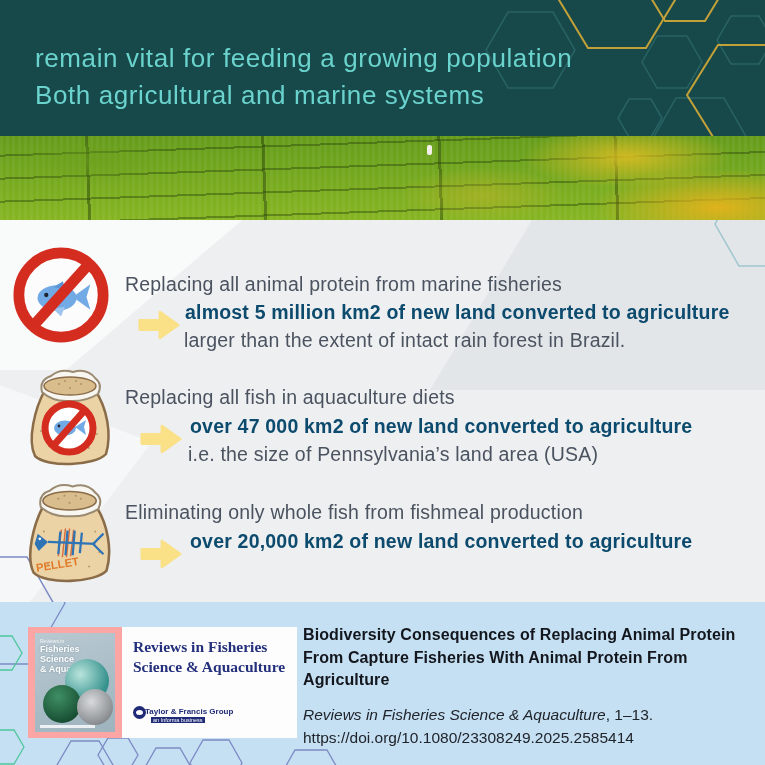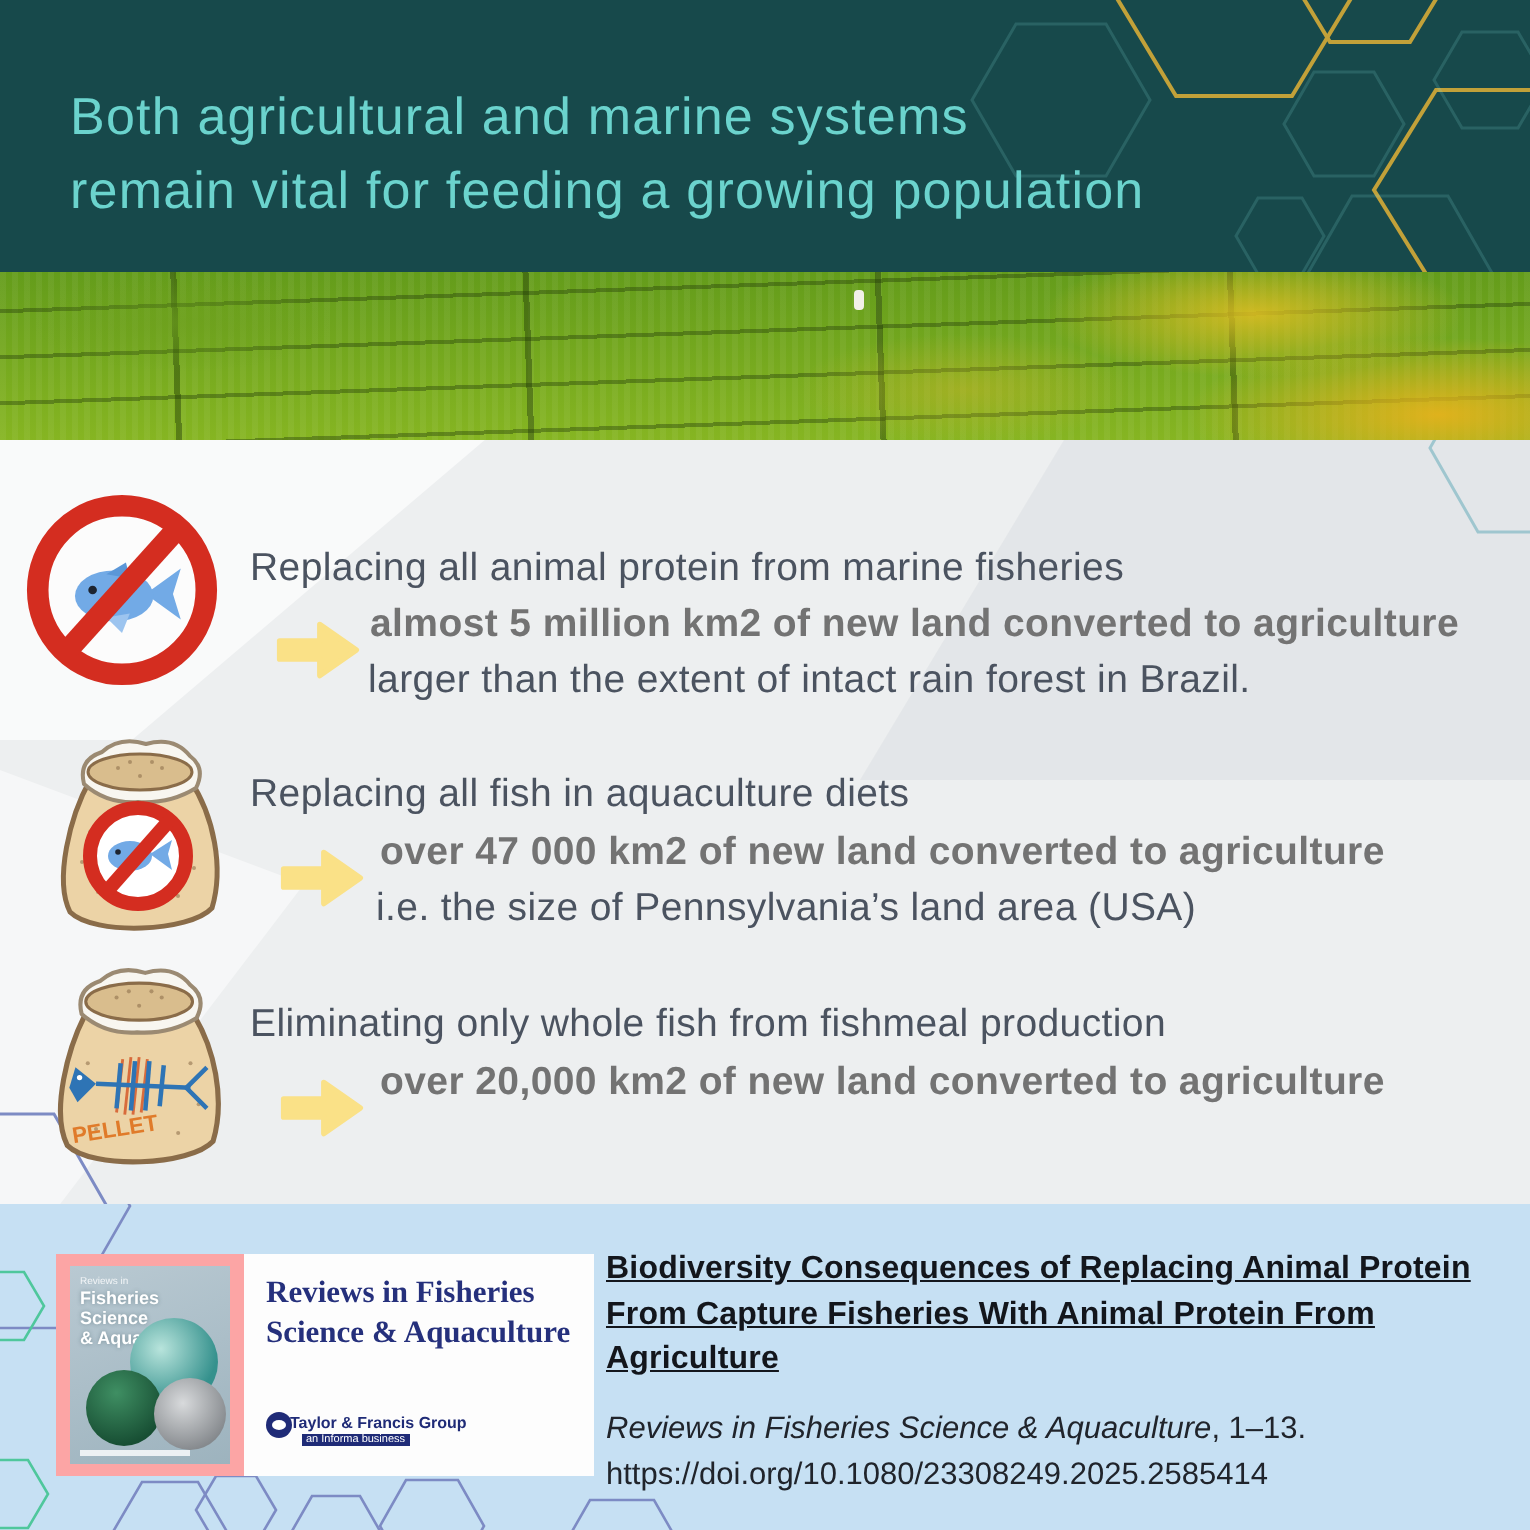--- a/index.html
+++ b/index.html
@@ -27,21 +27,21 @@
 
   
   .facts{position:absolute;left:0;top:220px;width:765px;height:382px;background:#edeff0;overflow:hidden;}
   .streak{position:absolute;}
   .streak-a{left:-60px;top:0;width:420px;height:150px;background:rgba(255,255,255,.65);clip-path:polygon(0 0,72% 0,30% 100%,0 100%);}
   .streak-b{left:430px;top:0;width:340px;height:170px;background:rgba(215,219,224,.45);clip-path:polygon(30% 0,100% 0,100% 100%,0 100%);}
   .streak-c{left:-40px;top:150px;width:320px;height:240px;background:rgba(255,255,255,.5);clip-path:polygon(0 0,60% 30%,20% 100%,0 100%);}
   .mid-svg{position:absolute;left:0;top:0;}
 
   .fact-line{position:absolute;font-size:19.5px;color:#4b5360;letter-spacing:.2px;white-space:nowrap;margin-top:14px;}
-  .fact-line.bold{font-weight:700;color:#737373;}
+  .fact-line.bold{font-weight:700;color:#0c4a6e;}
   .fact-icon{position:absolute;}
   .arrow{position:absolute;}
 
   
   .footer{position:absolute;left:0;top:602px;width:765px;height:163px;background:#c6e0f3;overflow:hidden;}
   .footer-svg{position:absolute;left:0;top:0;}
   .cover{position:absolute;left:28px;top:25px;width:94px;height:111px;background:#fca5a5;}
   .cover-inner{position:absolute;left:7px;top:6px;width:80px;height:99px;background:linear-gradient(160deg,#b9c9d2,#9db3be);overflow:hidden;}
   .cover-series{position:absolute;left:5px;top:5px;font-size:5px;color:#f2f5f7;}
   .cover-title{position:absolute;left:5px;top:11px;font-size:9px;line-height:10px;font-weight:700;color:#ffffff;text-shadow:0 0 2px rgba(40,70,80,.4);}
@@ -53,21 +53,21 @@
 
   .journal-panel{position:absolute;left:122px;top:25px;width:155px;height:111px;background:#fdfdfd;padding-left:20px;}
   .journal-title{position:absolute;left:11px;top:10px;font-family:"Liberation Serif", serif;font-size:15.5px;line-height:20px;font-weight:700;color:#25307c;}
   .tf-logo{position:absolute;left:11px;bottom:13px;}
   .tf-circle{position:absolute;left:0;top:1px;width:13px;height:13px;border-radius:50%;background:#1f2b77;}
   .tf-circle::after{content:"";position:absolute;left:3px;top:4px;width:7px;height:5px;border-radius:50%;background:#ffffff;}
   .tf-name{position:absolute;left:12px;top:2px;font-size:8px;color:#1f2b77;white-space:nowrap;font-weight:bold;}
   .tf-sub{position:absolute;left:18px;top:12px;font-size:5.5px;color:#ffffff;background:#1f2b77;padding:0 2px;white-space:nowrap;}
 
   .citation{position:absolute;left:303px;top:22px;width:450px;}
-  .citation-title{font-size:16px;line-height:22.5px;font-weight:700;color:#13161c;letter-spacing:.1px;text-decoration:underline;}
+  .citation-title{font-size:16px;line-height:22.5px;font-weight:700;color:#13161c;letter-spacing:.1px;}
   .citation-ref{margin-top:11px;font-size:15.5px;line-height:23px;color:#20242b;}
   .citation-ref .jname{font-style:italic;margin-top:44px;}
 </style>
 </head>
 <body>
 
 <div id="canvas">
 
   <div class="header">
     <svg class="header-svg" width="765" height="136" viewBox="0 0 765 136">
@@ -78,22 +78,22 @@
       </g>
       <g fill="none" stroke="#7fd8d2" stroke-opacity="0.18" stroke-width="1.5">
         <polygon points="508,12 553,12 575,50 553,88 508,88 486,50"></polygon>
         <polygon points="657,36 687,36 702,62 687,88 657,88 642,62"></polygon>
         <polygon points="676,98 724,98 748,140 724,182 676,182 652,140"></polygon>
         <polygon points="731,16 759,16 773,40 759,64 731,64 717,40"></polygon>
         <polygon points="629,99 651,99 662,118 651,137 629,137 618,118"></polygon>
       </g>
     </svg>
     <div class="header-title">
+      <div>remain vital for feeding a growing population</div>
       <div>Both agricultural and marine systems</div>
-      <div>remain vital for feeding a growing population</div>
     </div>
   </div>
 
   <div class="field">
     <div class="farmer"></div>
   </div>
 
   <div class="facts">
     <div class="streak streak-a"></div>
     <div class="streak streak-b"></div>

